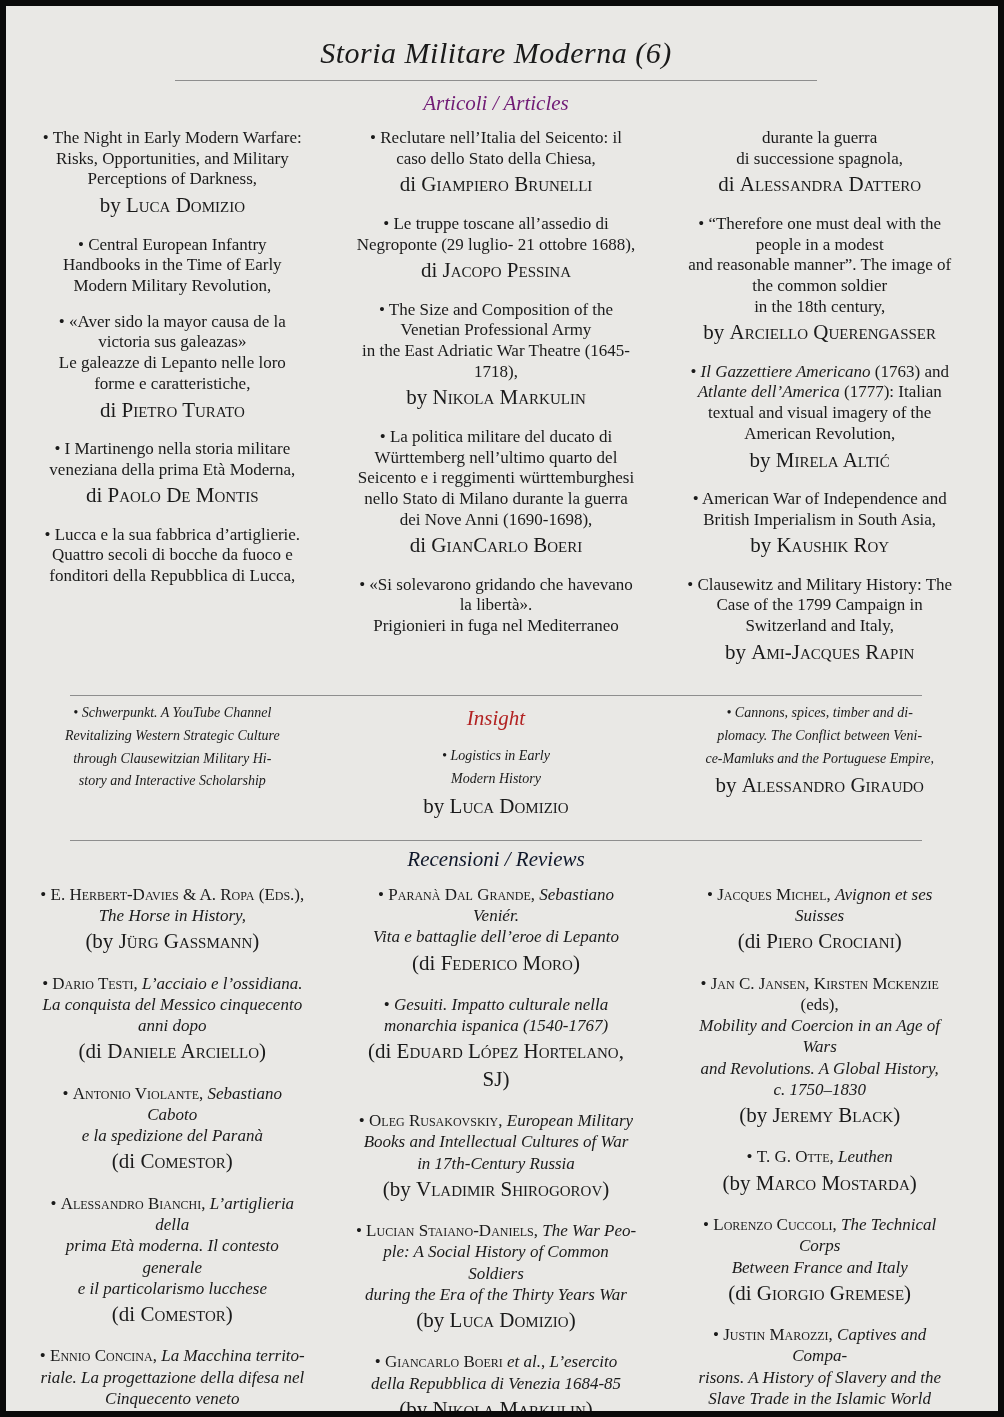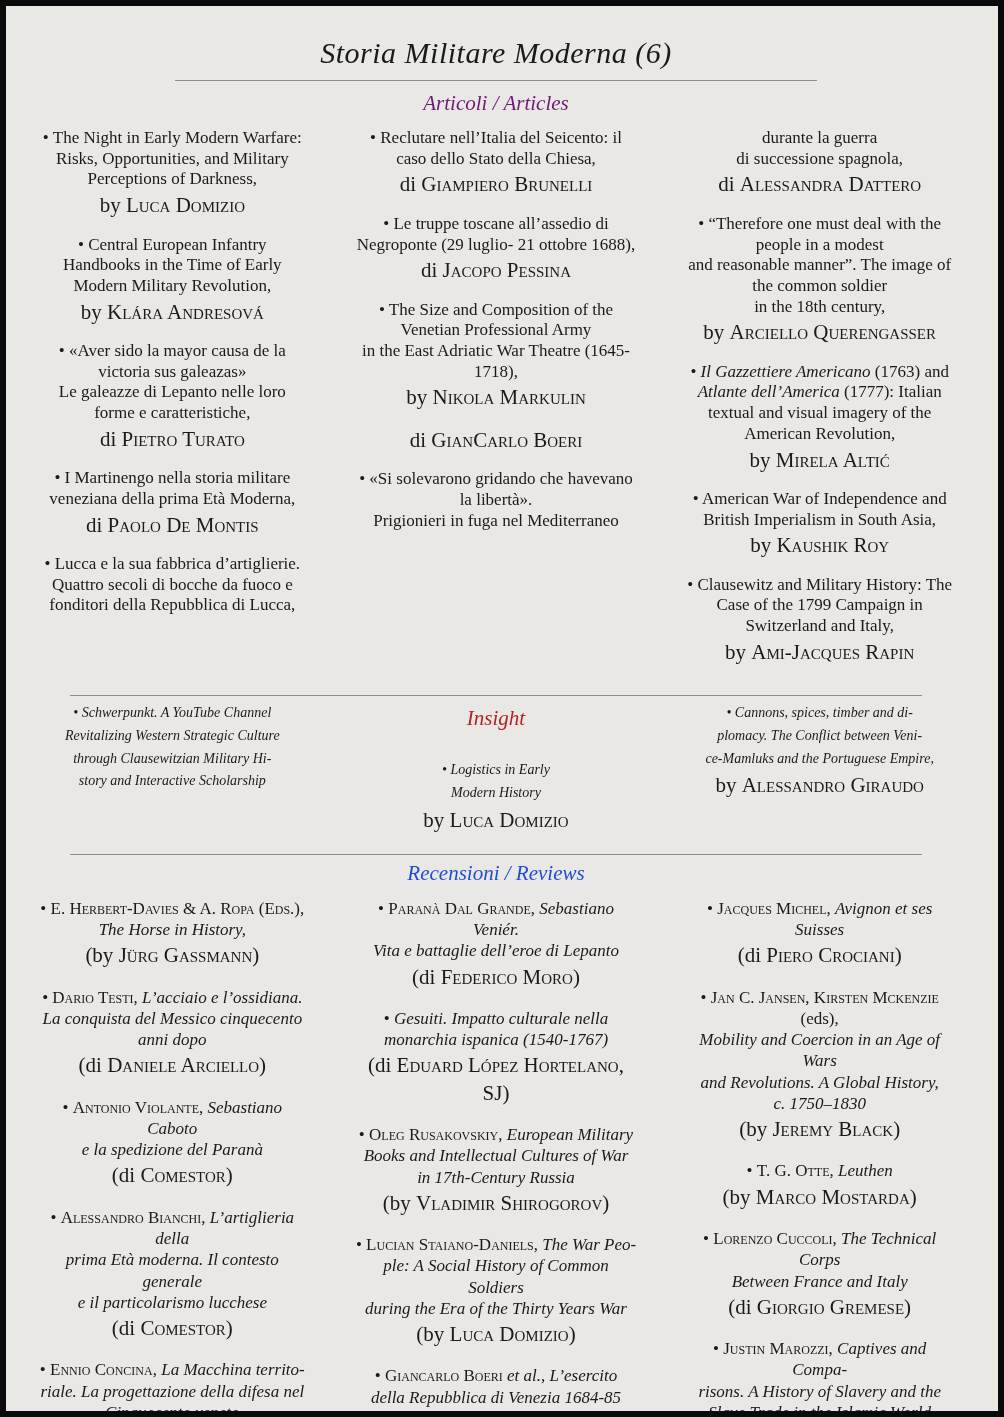--- a/index.html
+++ b/index.html
@@ -24,21 +24,21 @@
   }
   .cols{display:grid;grid-template-columns:1fr 1.06fr 1fr;column-gap:14px;gap:47px;}
   .col{min-width:0;}
   .item{margin:0 0 15px 0;}
   .entry-title{margin:0;text-align:center;font-size:17px;line-height:1.22;}
   .entry-byline{margin:2px 0 0 0;text-align:center;font-size:21px;line-height:1.3;}
   .run-i{font-style:italic;font-family:Liberation Serif, serif;}
   .run-sc{font-variant:small-caps;}
   .insight-band .entry-title{line-height:1.62;font-size:14px;}
   .insight-band .item{margin-bottom:6px;}
-  .insight-band .section-heading{margin-bottom:28px;}
+  .insight-band .section-heading{margin-bottom:14px;}
   .reviews .item{margin-bottom:17px;}
   .reviews .entry-title{line-height:1.25;}
 </style>
 </head>
 <body>
 
 <div class="page">
 
   <h1 class="journal-title">Storia Militare Moderna (6)</h1>
 
@@ -47,21 +47,20 @@
   <h2 class="section-heading" style="color: #701a75;">Articoli / Articles</h2>
 
   <div class="cols articles">
     <div class="col">
         <div class="item">
           <p class="entry-title"><span class="run-r">• The Night in Early Modern Warfare: Risks, Opportunities, and Military Perceptions of Darkness,</span></p>
           <p class="entry-byline"><span class="run-r">by </span><span class="run-sc">Luca Domizio</span></p>
         </div>
         <div class="item">
           <p class="entry-title"><span class="run-r">• Central European Infantry Handbooks in the Time of Early Modern Military Revolution,</span></p>
-          <p class="entry-byline"><span class="run-r">by </span><span class="run-sc">Klára Andresová</span></p>
         </div>
         <div class="item">
           <p class="entry-title"><span class="run-r">• «Aver sido la mayor causa de la victoria sus galeazas»<br>Le galeazze di Lepanto nelle loro forme e caratteristiche,</span></p>
           <p class="entry-byline"><span class="run-r">di </span><span class="run-sc">Pietro Turato</span></p>
         </div>
         <div class="item">
           <p class="entry-title"><span class="run-r">• I Martinengo nella storia militare veneziana della prima Età Moderna,</span></p>
           <p class="entry-byline"><span class="run-r">di </span><span class="run-sc">Paolo De Montis</span></p>
         </div>
         <div class="item">
@@ -75,20 +74,21 @@
         </div>
         <div class="item">
           <p class="entry-title"><span class="run-r">• Le truppe toscane all’assedio di Negroponte (29 luglio- 21 ottobre 1688),</span></p>
           <p class="entry-byline"><span class="run-r">di </span><span class="run-sc">Jacopo Pessina</span></p>
         </div>
         <div class="item">
           <p class="entry-title"><span class="run-r">• The Size and Composition of the Venetian Professional Army<br>in the East Adriatic War Theatre (1645-1718),</span></p>
           <p class="entry-byline"><span class="run-r">by </span><span class="run-sc">Nikola Markulin</span></p>
         </div>
         <div class="item">
+          <p class="entry-title"><span class="run-r">• La politica militare del ducato di Württemberg nell’ultimo quarto del Seicento e i reggimenti württemburghesi nello Stato di Milano durante la guerra dei Nove Anni (1690-1698),</span></p>
           <p class="entry-byline"><span class="run-r">di </span><span class="run-sc">GianCarlo Boeri</span></p>
         </div>
         <div class="item">
           <p class="entry-title"><span class="run-r">• «Si solevarono gridando che havevano la libertà».<br>Prigionieri in fuga nel Mediterraneo</span></p>
         </div>
       </div>
     <div class="col">
         <div class="item">
           <p class="entry-title"><span class="run-r">durante la guerra<br>di successione spagnola,</span></p>
           <p class="entry-byline"><span class="run-r">di </span><span class="run-sc">Alessandra Dattero</span></p>
@@ -132,21 +132,21 @@
     <div class="col">
         <div class="item">
           <p class="entry-title"><span class="run-i">• Cannons, spices, timber and di-<br>plomacy. The Conflict between Veni-<br>ce-Mamluks and the Portuguese Empire,</span></p>
           <p class="entry-byline"><span class="run-r">by </span><span class="run-sc">Alessandro Giraudo</span></p>
         </div>
       </div>
   </div>
 
   <div class="rule rule-full"></div>
 
-  <h2 class="section-heading" style="color: #1d4ed8;">Recensioni / Reviews</h2>
+  <h2 class="section-heading" style="color: #0f172a;">Recensioni / Reviews</h2>
 
   <div class="cols reviews">
     <div class="col">
         <div class="item">
           <p class="entry-title"><span class="run-r">• </span><span class="run-sc">E. Herbert-Davies &amp; A. Ropa (Eds.),<br></span><span class="run-i">The Horse in History,</span></p>
           <p class="entry-byline"><span class="run-r">(by </span><span class="run-sc">Jürg Gassmann</span><span class="run-r">)</span></p>
         </div>
         <div class="item">
           <p class="entry-title"><span class="run-r">• </span><span class="run-sc">Dario Testi</span><span class="run-r">, </span><span class="run-i">L’acciaio e l’ossidiana.<br>La conquista del Messico cinquecento<br>anni dopo</span></p>
           <p class="entry-byline"><span class="run-r">(di </span><span class="run-sc">Daniele Arciello</span><span class="run-r">)</span></p>

